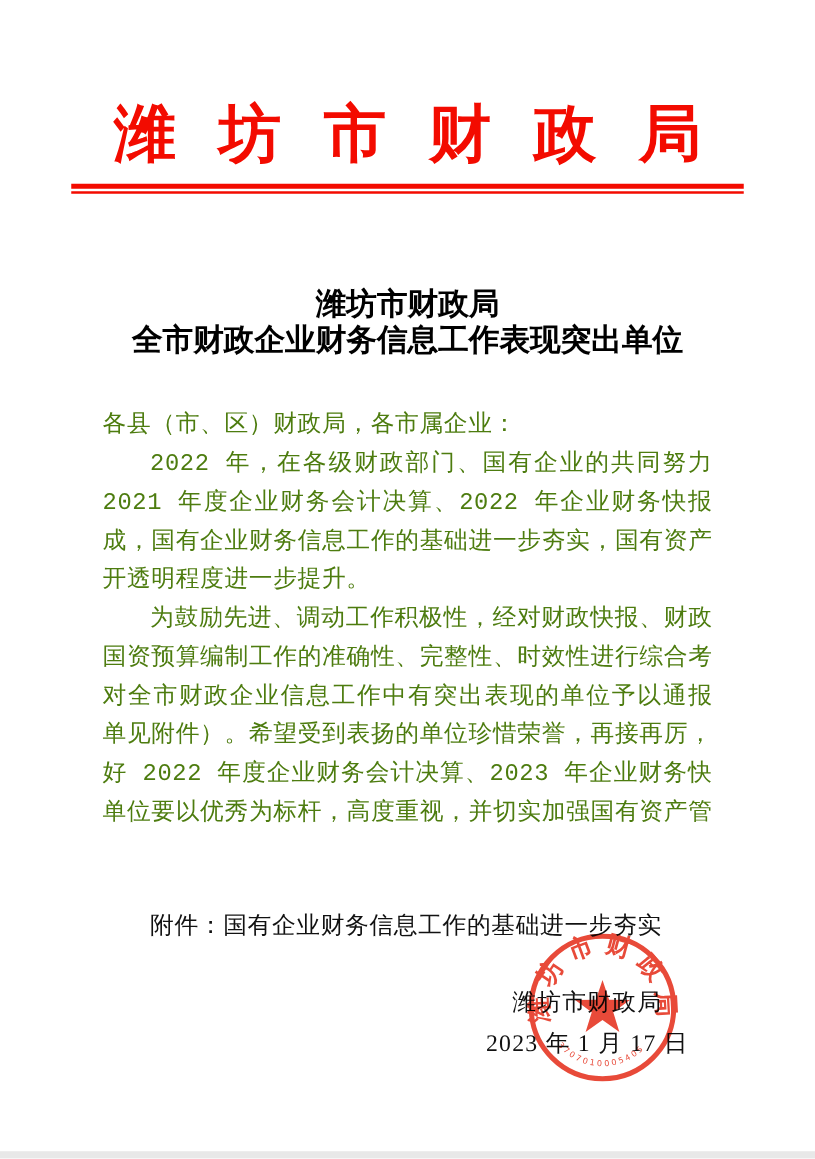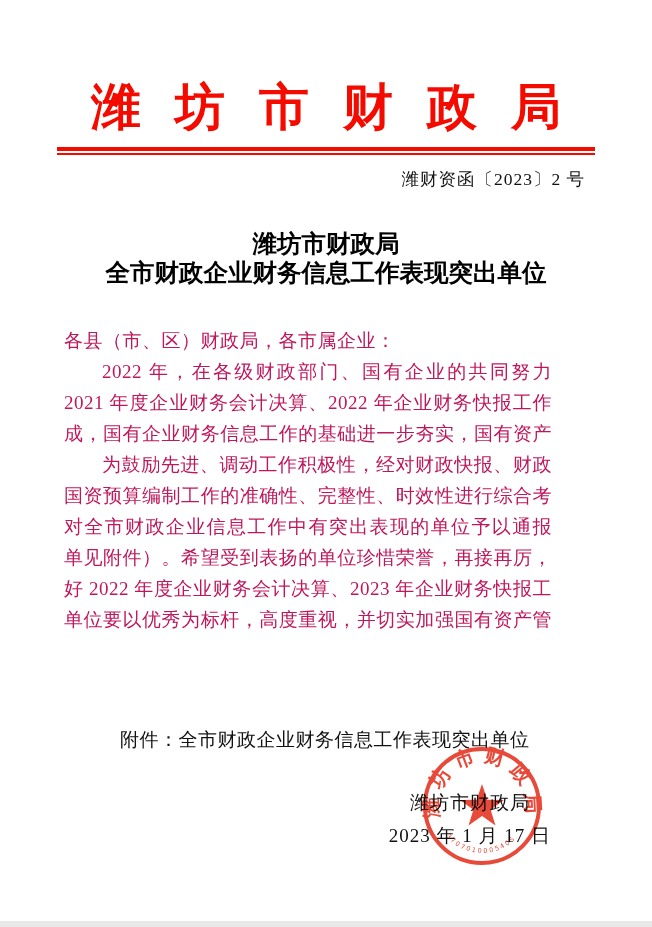--- a/index.html
+++ b/index.html
@@ -30,22 +30,22 @@
     color:#111;
     white-space:nowrap;
   }
   .doc-title{
     position:absolute;top:229px;left:0;right:0;
     text-align:center;
     font-weight:bold;font-size:24.5px;line-height:29px;
     color:#000;
   }
   .body-text{
-    position:absolute;top:325px;left:64px;width:488px;
-    font-size:19px;color:#be185d;
+    position:absolute;top:325px;left:82px;width:488px;
+    font-size:19px;color:#4d7c0f;font-family:Liberation Mono, monospace;
   }
   .ln{height:31px;line-height:31px;overflow:hidden;letter-spacing:0.5px;}
   .j{text-align:justify;text-align-last:justify;}
   .ind{text-indent:2em;}
   .attachment{
     position:absolute;top:727px;left:120px;
     font-size:19px;letter-spacing:0.5px;color:#111;
     white-space:nowrap;
   }
   .signature{
@@ -82,41 +82,41 @@
 
 <div class="page">
 
   <div class="agency-header">潍坊市财政局</div>
 
   <div class="red-rule">
     <div class="rule-thick"></div>
     <div class="rule-thin"></div>
   </div>
 
-  <div class="doc-number">潍财资函〔2023〕2 号</div>
 
   <div class="doc-title">
     <div>潍坊市财政局</div>
     <div>全市财政企业财务信息工作表现突出单位</div>
   </div>
 
   <div class="body-text">
     <div class="ln">各县（市、区）财政局，各市属企业：</div>
     <div class="ln ind j">2022 年，在各级财政部门、国有企业的共同努力下，我市</div>
     <div class="ln j">2021 年度企业财务会计决算、2022 年企业财务快报工作顺利完</div>
     <div class="ln j">成，国有企业财务信息工作的基础进一步夯实，国有资产信息公</div>
+    <div class="ln">开透明程度进一步提升。</div>
     <div class="ln ind j">为鼓励先进、调动工作积极性，经对财政快报、财政决算和</div>
     <div class="ln j">国资预算编制工作的准确性、完整性、时效性进行综合考评，现</div>
     <div class="ln j">对全市财政企业信息工作中有突出表现的单位予以通报（具体名</div>
     <div class="ln j">单见附件）。希望受到表扬的单位珍惜荣誉，再接再厉，继续做</div>
     <div class="ln j">好 2022 年度企业财务会计决算、2023 年企业财务快报工作。各</div>
     <div class="ln j">单位要以优秀为标杆，高度重视，并切实加强国有资产管理，共</div>
   </div>
 
-  <div class="attachment">附件：全市财政企业财务信息工作表现突出单位</div>
+  <div class="attachment">附件：国有企业财务信息工作的基础进一步夯实</div>
 
   <div class="signature">
     <div>潍坊市财政局</div>
     <div>2023 年 1 月 17 日</div>
   </div>
 
   <svg class="seal" viewBox="-66 -66 132 132" xmlns="http://www.w3.org/2000/svg">
     <defs>
       <path id="sealArcTop" d="M -42.5 11.4 A 44 44 0 1 1 43.3 7.6" fill="none"></path>
       <path id="sealArcBottom" d="M -36 30.2 A 47 47 0 0 0 36 30.2" fill="none"></path>

